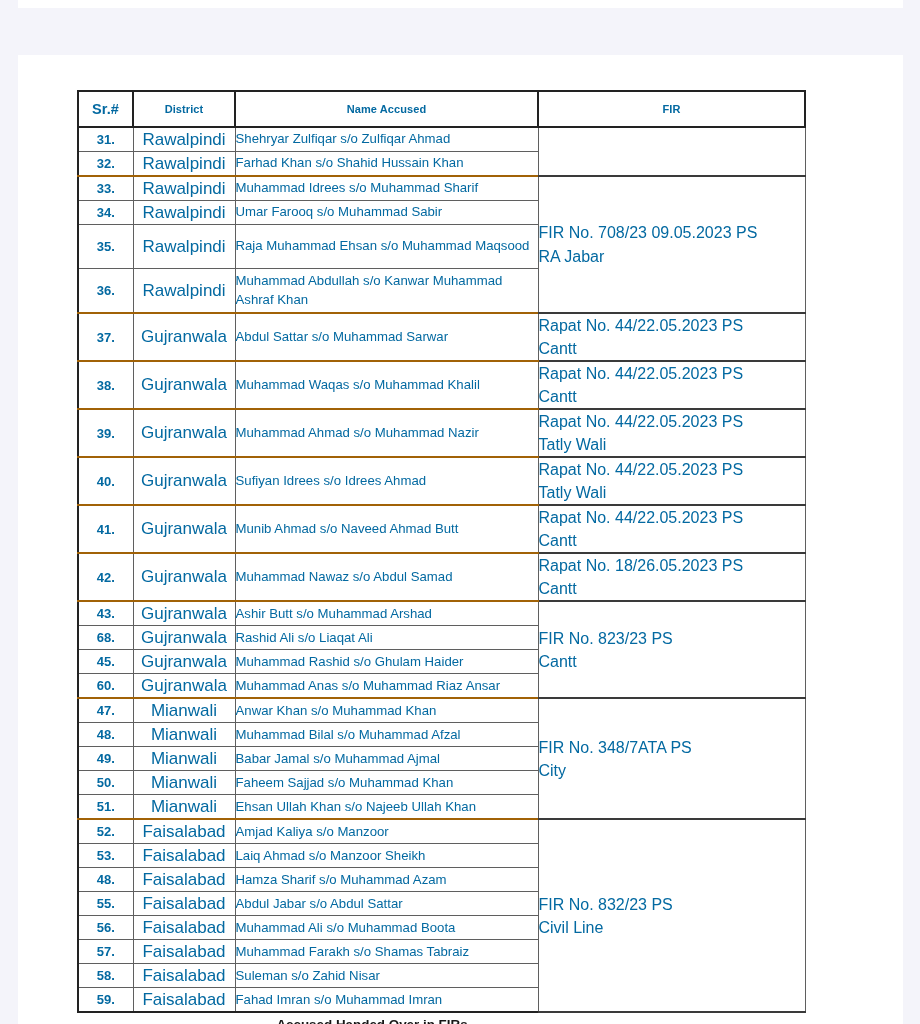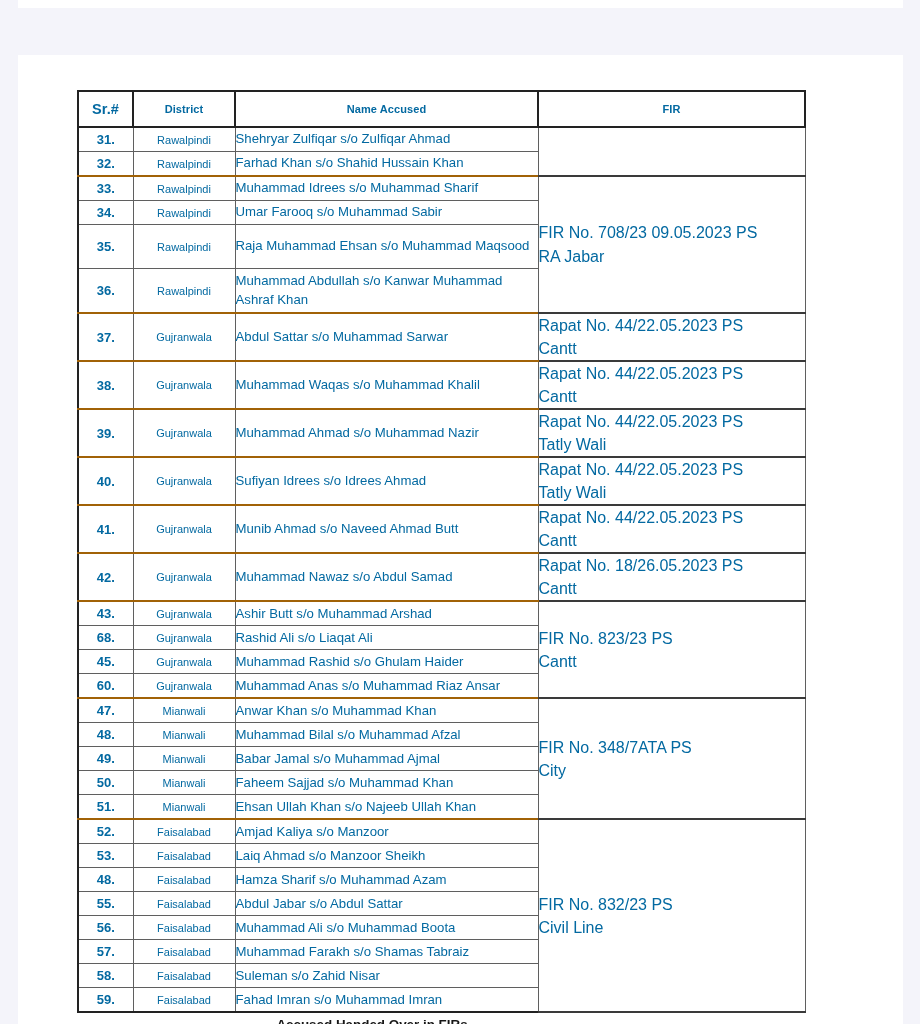--- a/index.html
+++ b/index.html
@@ -79,21 +79,21 @@
     font-size: 13px;
     vertical-align: bottom;
     padding-bottom: 2px;
   }
   td.sr.single {
     vertical-align: middle;
     padding-bottom: 0;
   }
   td.dist {
     text-align: center;
-    font-size: 11px;
+    font-size: 17px;
   }
   td.name {
     text-align: left;
     padding: 0 5px 0 6px;
     font-size: 13.2px;
     line-height: 1.42;
   }
   td.fir {
     text-align: left;
     font-size: 16px;

